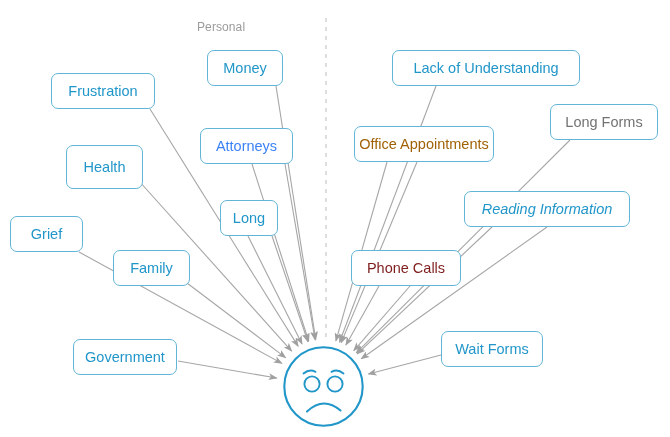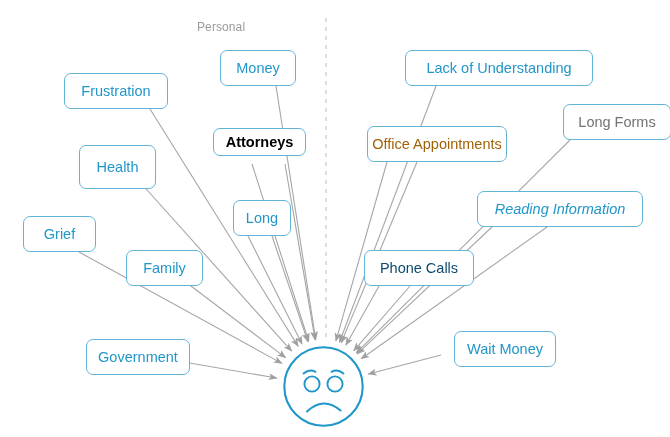--- a/index.html
+++ b/index.html
@@ -39,21 +39,20 @@
     border-radius: 7px;
     background: #ffffff;
     color: #2196c9;
     font-size: 14.5px;
     line-height: 1;
     display: flex;
     align-items: center;
     justify-content: center;
     white-space: nowrap;
     padding: 0 11px;
-    margin-left: 13px;
   }
   #face-wrap {
     position: absolute;
     left: 283px;
     top: 346px;
     width: 81px;
     height: 81px;
   }
 </style>
 </head>
@@ -94,28 +93,28 @@
   <div class="column-heading" id="heading-personal" style="left: 197px; top: 20px;">Personal</div>
 
 
   <div id="nodes-layer">
       <div class="node-box" style="left: 51px; top: 73px; width: 104px; height: 36px; border-color: rgb(99, 181, 216); color: rgb(33, 150, 201);">Frustration</div>
       <div class="node-box" style="left: 66px; top: 145px; width: 77px; height: 44px; border-color: rgb(99, 181, 216); color: rgb(33, 150, 201);">Health</div>
       <div class="node-box" style="left: 10px; top: 216px; width: 73px; height: 36px; border-color: rgb(99, 181, 216); color: rgb(33, 150, 201);">Grief</div>
       <div class="node-box" style="left: 113px; top: 250px; width: 77px; height: 36px; border-color: rgb(99, 181, 216); color: rgb(33, 150, 201);">Family</div>
       <div class="node-box" style="left: 73px; top: 339px; width: 104px; height: 36px; border-color: rgb(99, 181, 216); color: rgb(33, 150, 201);">Government</div>
       <div class="node-box" style="left: 207px; top: 50px; width: 76px; height: 36px; border-color: rgb(99, 181, 216); color: rgb(33, 150, 201);">Money</div>
-      <div class="node-box" style="left: 200px; top: 128px; width: 93px; height: 28px; border-color: rgb(99, 181, 216); color: #000000; font-weight: bold;">Attorneys</div>
+      <div class="node-box" style="left: 200px; top: 128px; width: 93px; height: 36px; border-color: rgb(99, 181, 216); color: #3b82f6;">Attorneys</div>
       <div class="node-box" style="left: 220px; top: 200px; width: 58px; height: 36px; border-color: rgb(99, 181, 216); color: rgb(33, 150, 201);">Long</div>
       <div class="node-box" style="left: 392px; top: 50px; width: 188px; height: 36px; border-color: rgb(99, 181, 216); color: rgb(33, 150, 201);">Lack of Understanding</div>
       <div class="node-box" style="left: 550px; top: 104px; width: 108px; height: 36px; border-color: rgb(99, 181, 216); color: #737373;">Long Forms</div>
       <div class="node-box" style="left: 354px; top: 126px; width: 140px; height: 36px; border-color: rgb(99, 181, 216); color: #a16207;">Office Appointments</div>
       <div class="node-box" style="left: 464px; top: 191px; width: 166px; height: 36px; border-color: rgb(99, 181, 216); color: rgb(33, 150, 201); font-style: italic;">Reading Information</div>
-      <div class="node-box" style="left: 351px; top: 250px; width: 110px; height: 36px; border-color: rgb(99, 181, 216); color: #0c4a6e;">Phone Calls</div>
-      <div class="node-box" style="left: 441px; top: 331px; width: 102px; height: 36px; border-color: rgb(99, 181, 216); color: rgb(33, 150, 201);">Wait Money</div>
+      <div class="node-box" style="left: 351px; top: 250px; width: 110px; height: 36px; border-color: rgb(99, 181, 216); color: #7f1d1d;">Phone Calls</div>
+      <div class="node-box" style="left: 441px; top: 331px; width: 102px; height: 36px; border-color: rgb(99, 181, 216); color: rgb(33, 150, 201);">Wait Forms</div>
     </div>
 
   <div id="face-wrap">
     <svg viewBox="0 0 81 81" width="81" height="81" xmlns="http://www.w3.org/2000/svg">
       <circle cx="40.5" cy="40.5" r="39.2" fill="none" stroke="#2196c9" stroke-width="2.1"></circle>
       <circle cx="29" cy="38" r="7.6" fill="none" stroke="#2196c9" stroke-width="1.9"></circle>
       <circle cx="52" cy="38" r="7.6" fill="none" stroke="#2196c9" stroke-width="1.9"></circle>
       <path d="M20.5 27.5 Q26.5 22.5 32.5 25.8" fill="none" stroke="#2196c9" stroke-width="1.9" stroke-linecap="round"></path>
       <path d="M60.5 27.5 Q54.5 22.5 48.5 25.8" fill="none" stroke="#2196c9" stroke-width="1.9" stroke-linecap="round"></path>
       <path d="M24 65.5 Q40.5 50 57.5 64.5" fill="none" stroke="#2196c9" stroke-width="2.1" stroke-linecap="round"></path>

